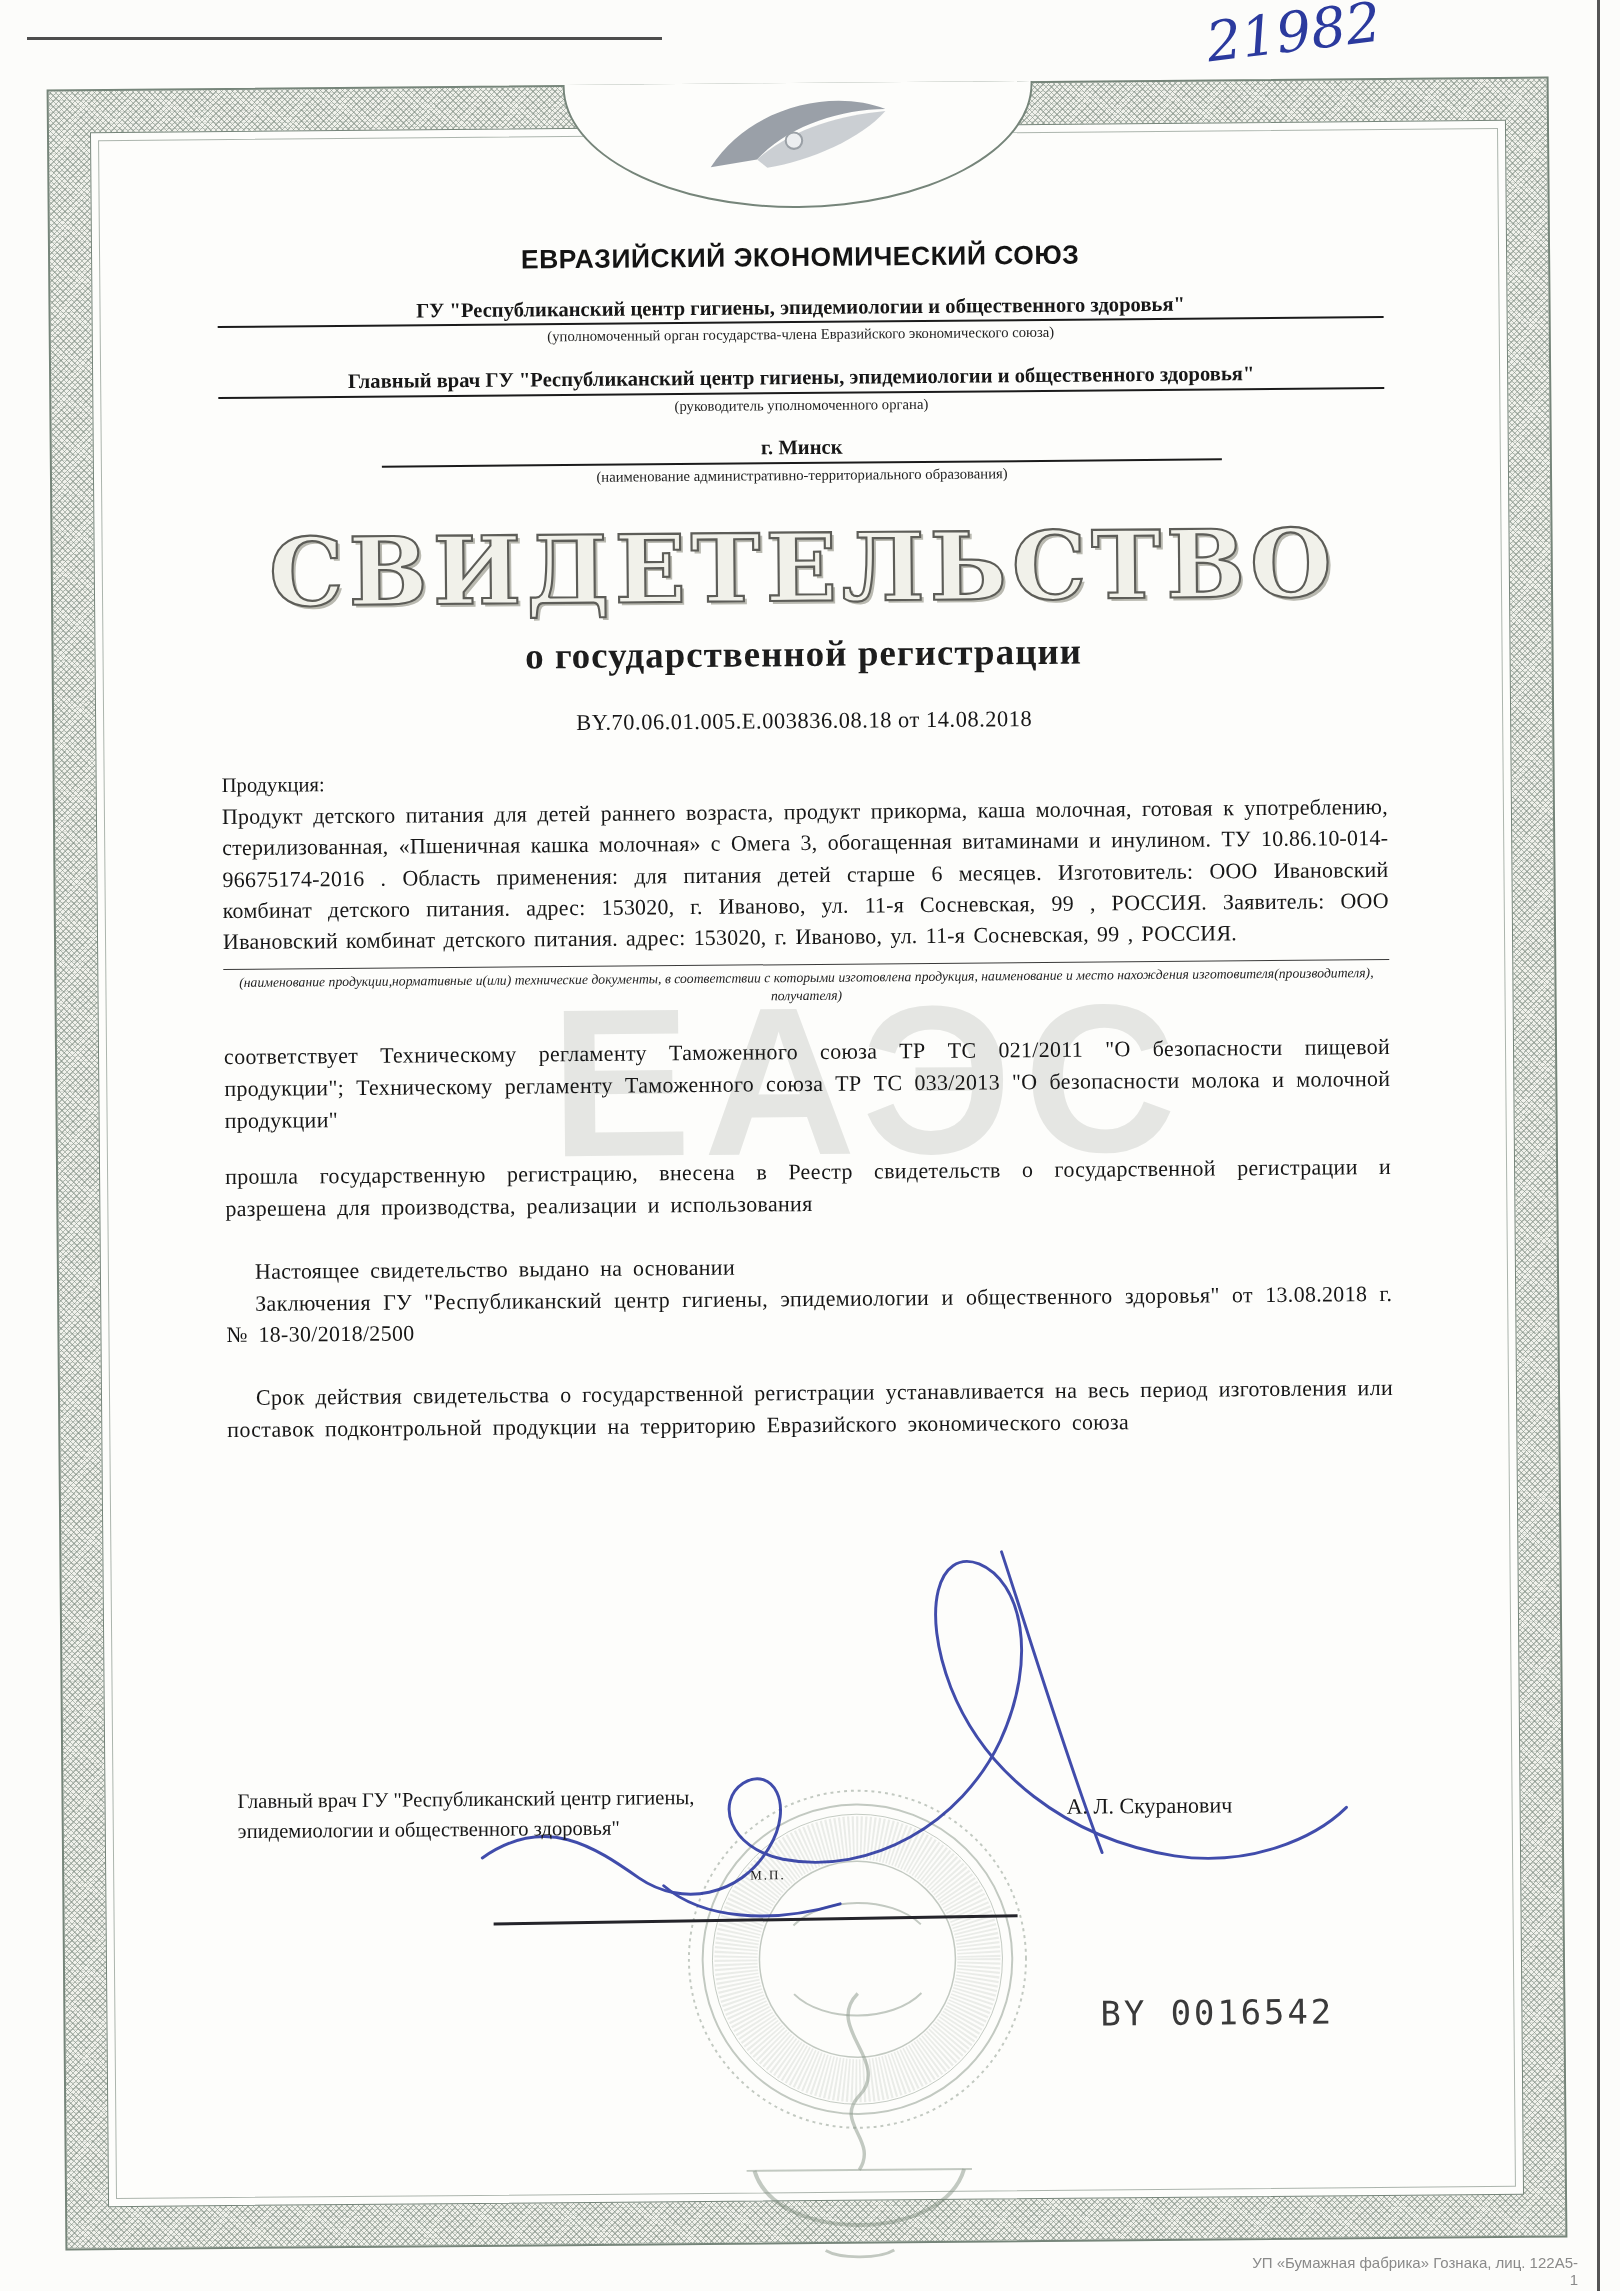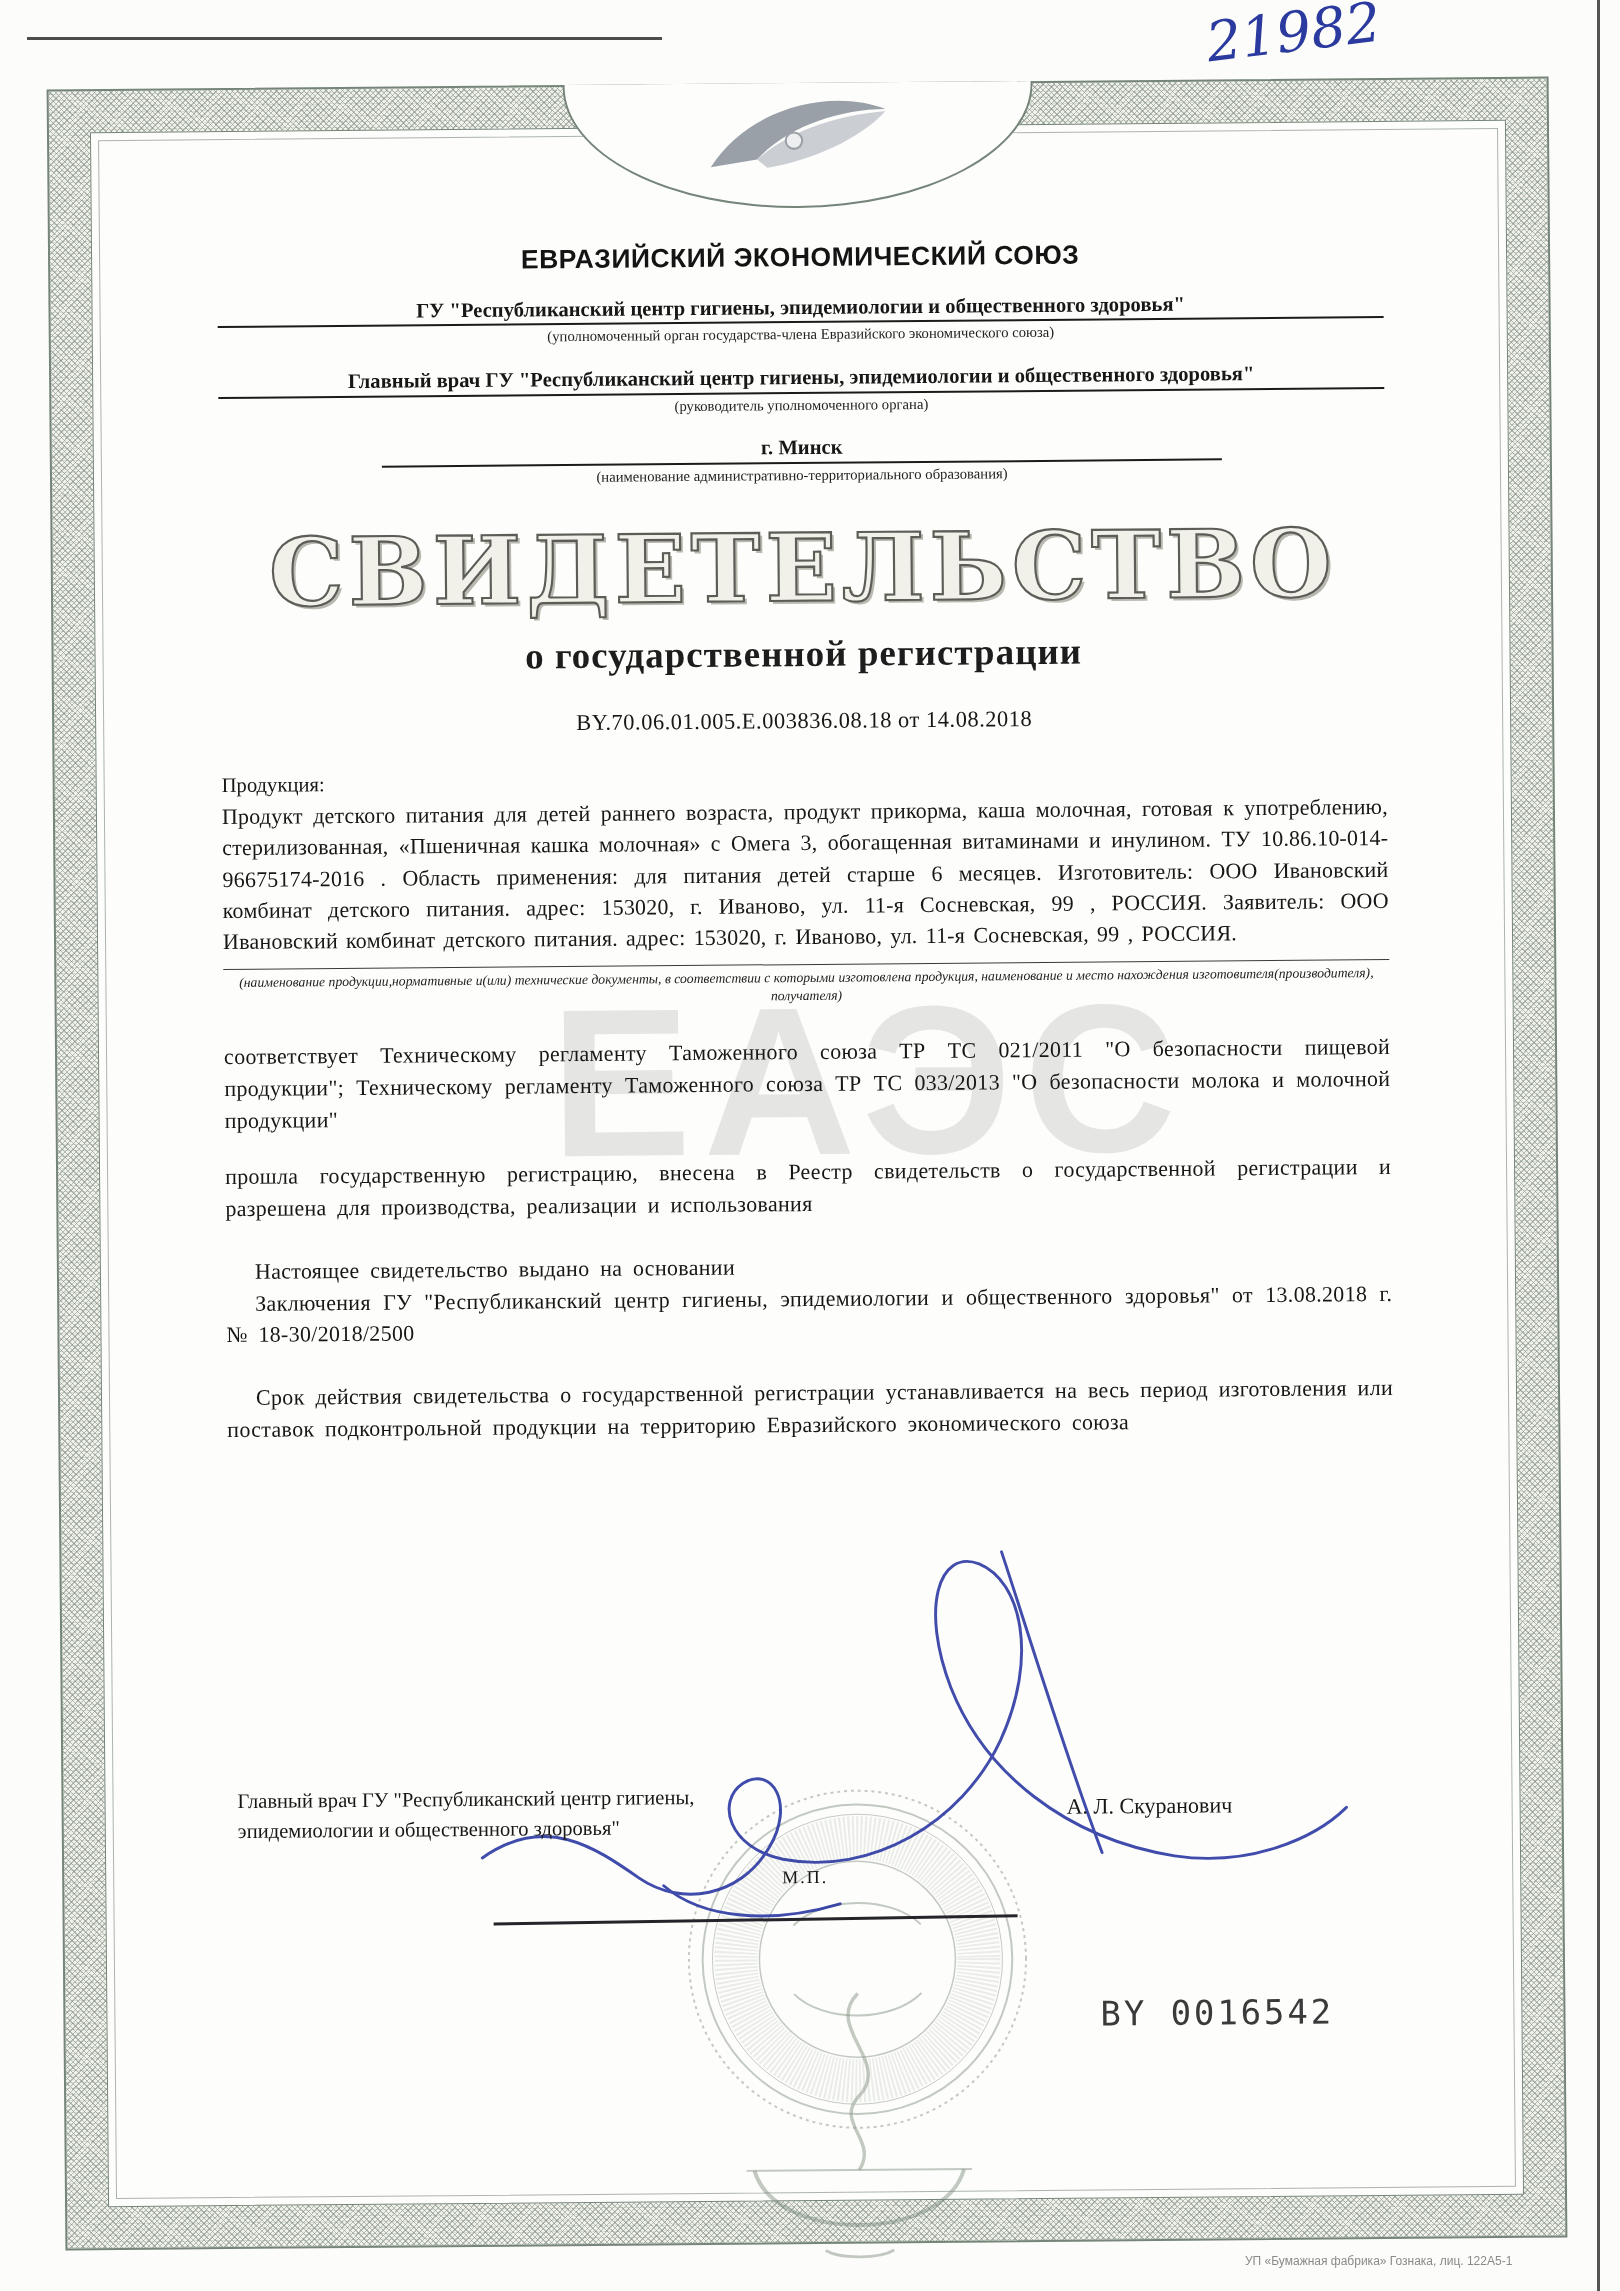--- a/index.html
+++ b/index.html
@@ -74,28 +74,28 @@
   .watermark{position:absolute;left:495px;top:877px;z-index:1;
              font-family:"Liberation Sans",sans-serif;font-weight:bold;
              font-size:211px;letter-spacing:11.8px;color:rgba(176,180,172,.30);}
 
   .sig-svg{position:absolute;left:366px;top:1449px;z-index:4;}
   .sign-line{position:absolute;left:431px;top:1835px;width:524px;height:2.9px;
              background:#24242a;transform:rotate(-0.4deg);z-index:3;}
   .signer-title{position:absolute;left:176px;top:1699px;width:461px;font-size:20.6px;
                 line-height:1.45;z-index:5;}
   .signer-name{position:absolute;left:1005px;top:1713px;font-size:22px;z-index:5;}
-  .seal-mark{position:absolute;left:720px;top:1784px;font-size:18px;z-index:5;letter-spacing:2px;}
+  .seal-mark{position:absolute;left:688px;top:1784px;font-size:13px;z-index:5;letter-spacing:2px;}
   .seal-svg{position:absolute;left:564px;top:1666px;z-index:2;opacity:.85;}
   .serial{position:absolute;left:1037px;top:1913px;z-index:5;
           font-family:"DejaVu Sans Mono",monospace;font-size:34px;
           letter-spacing:2.9px;color:#3a3a3a;}
 
   .printer-note{position:absolute;left:1245px;top:2254px;width:333px;z-index:6;
-                font-size:12px;color:#8a8a8a;text-align:left;
+                font-size:15px;color:#8a8a8a;text-align:right;
                 font-family:"Liberation Sans",sans-serif;}
 </style>
 </head>
 <body>
 
 <div class="page">
 
   <div class="scan-top"></div>
   <div class="scan-right"></div>
 

